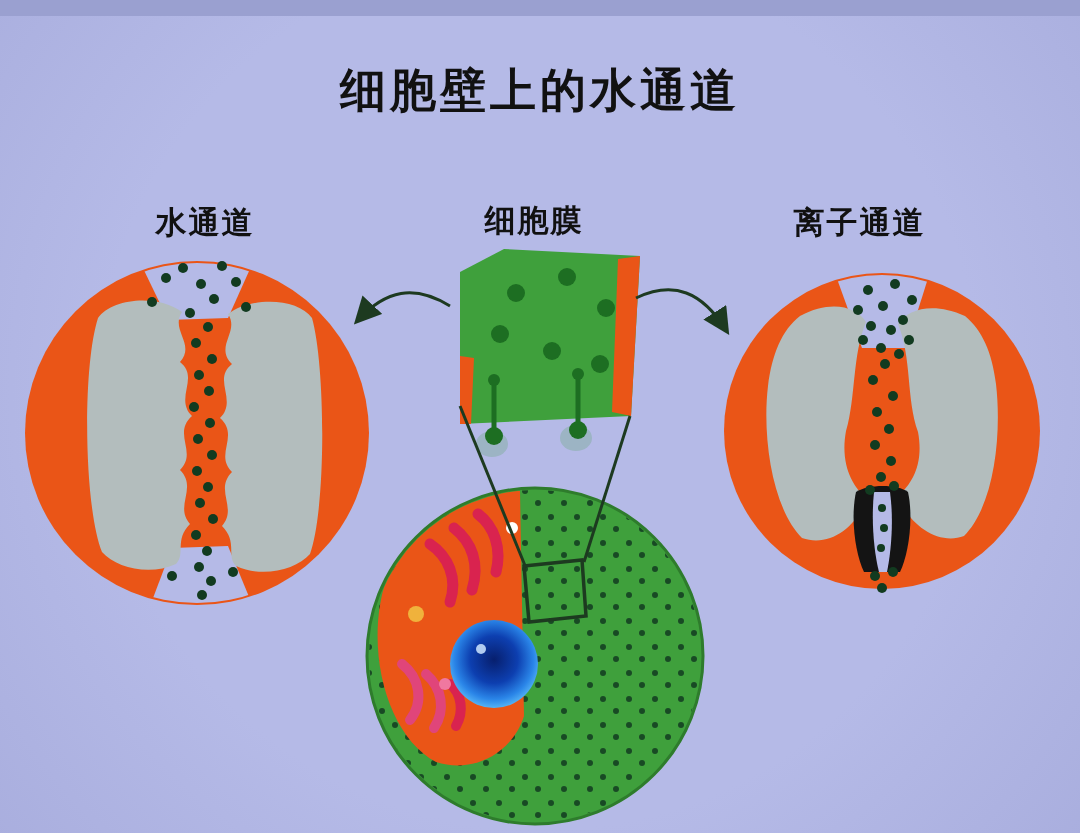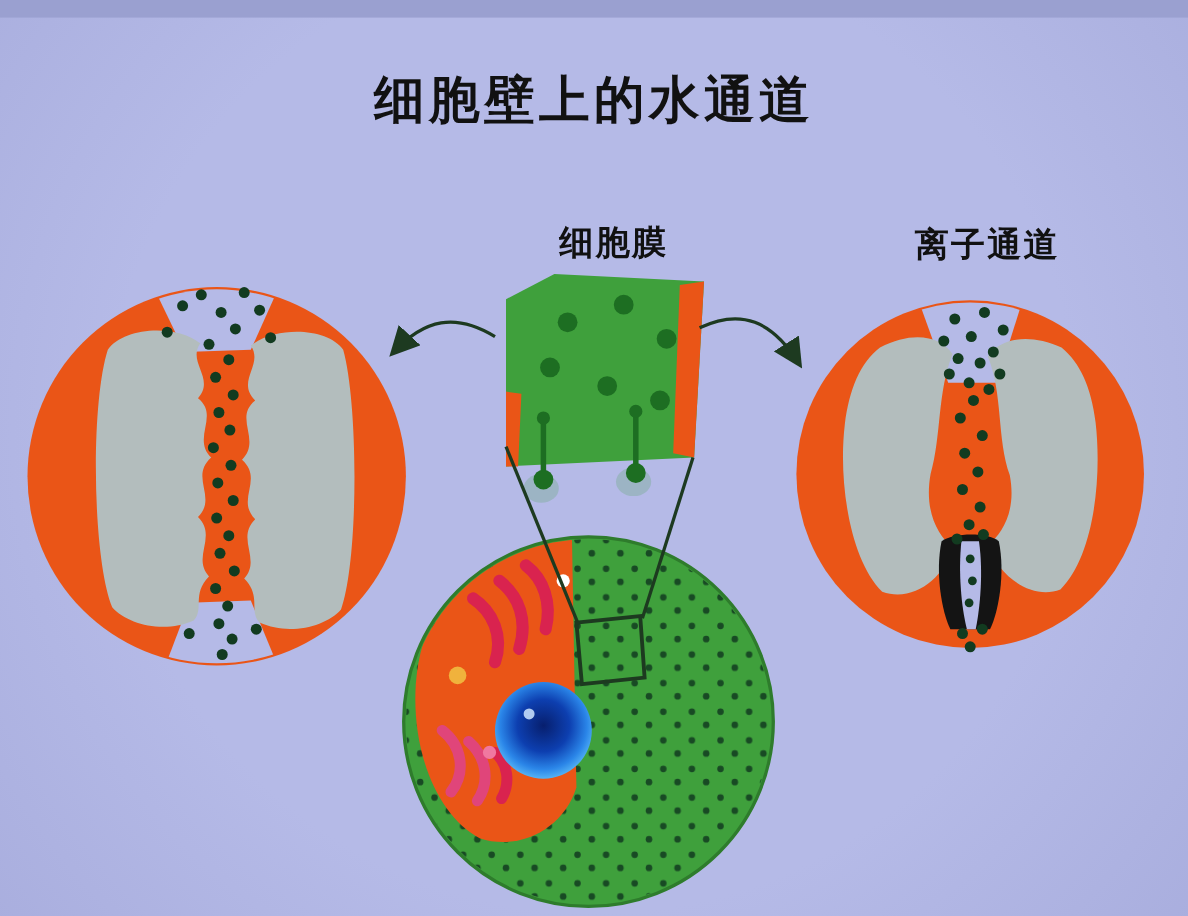--- a/index.html
+++ b/index.html
@@ -37,22 +37,22 @@
   .label {
     position: absolute;
     font-size: 31px;
     font-weight: bold;
     color: var(--text);
     text-align: center;
     letter-spacing: 2px;
     z-index: 3;
   }
   .lbl-water    { left: 130px; top: 186px; width: 150px; }
-  .lbl-membrane { left: 488px; top: 184px; width: 140px; }
-  .lbl-ion      { left: 805px; top: 186px; width: 185px; text-align: center; }
+  .lbl-membrane { left: 464px; top: 184px; width: 140px; }
+  .lbl-ion      { left: 767px; top: 186px; width: 185px; text-align: center; }
   .lbl-cell     { left: 482px; top: 428px; width: 110px; }
 </style>
 </head>
 <body>
 
 <div class="stage">
 
   <svg viewBox="0 0 1080 833">
     <defs>
       <clipPath id="clipL">
@@ -212,15 +212,16 @@
       </g>
       <g style="stroke:var(--line)" stroke-width="3" fill="none">
         <line x1="460" y1="390" x2="526" y2="552"></line>
         <line x1="630" y1="400" x2="584" y2="546"></line>
         <polygon points="524,550 582,544 586,600 529,606" stroke-width="3.5"></polygon>
       </g>
     </g>
   </svg>
 
   <div class="title">细胞壁上的水通道</div>
+  <div class="label lbl-water">水通道</div>
   <div class="label lbl-membrane">细胞膜</div>
   <div class="label lbl-ion">离子通道</div>
 </div>
 
 </body></html>

